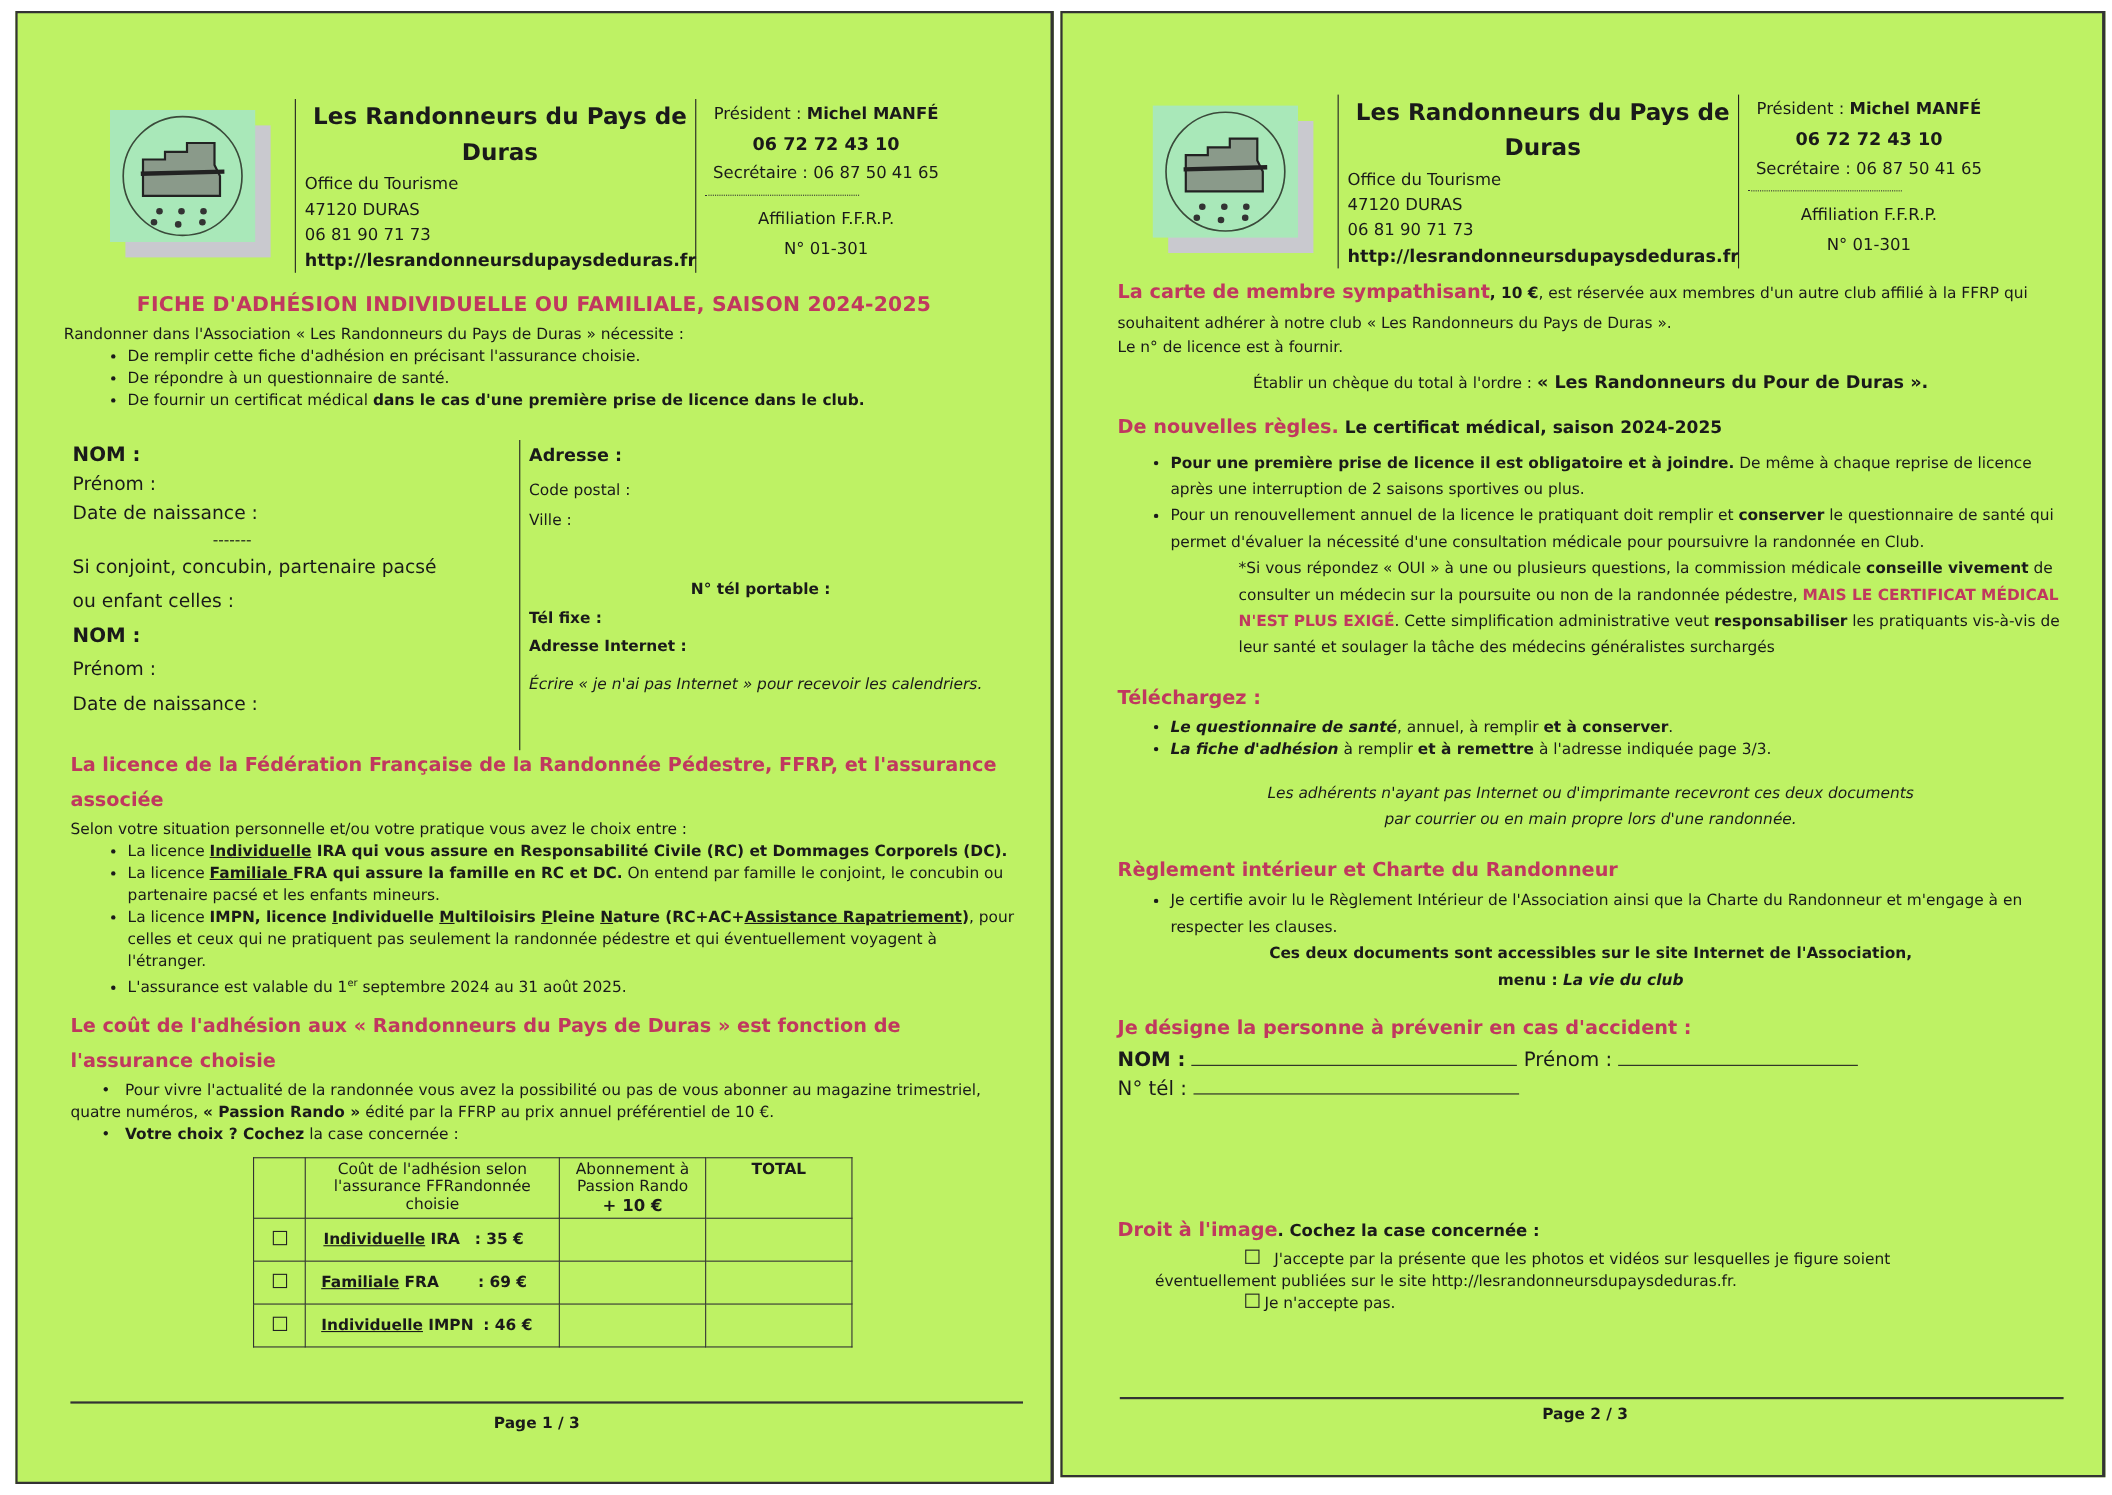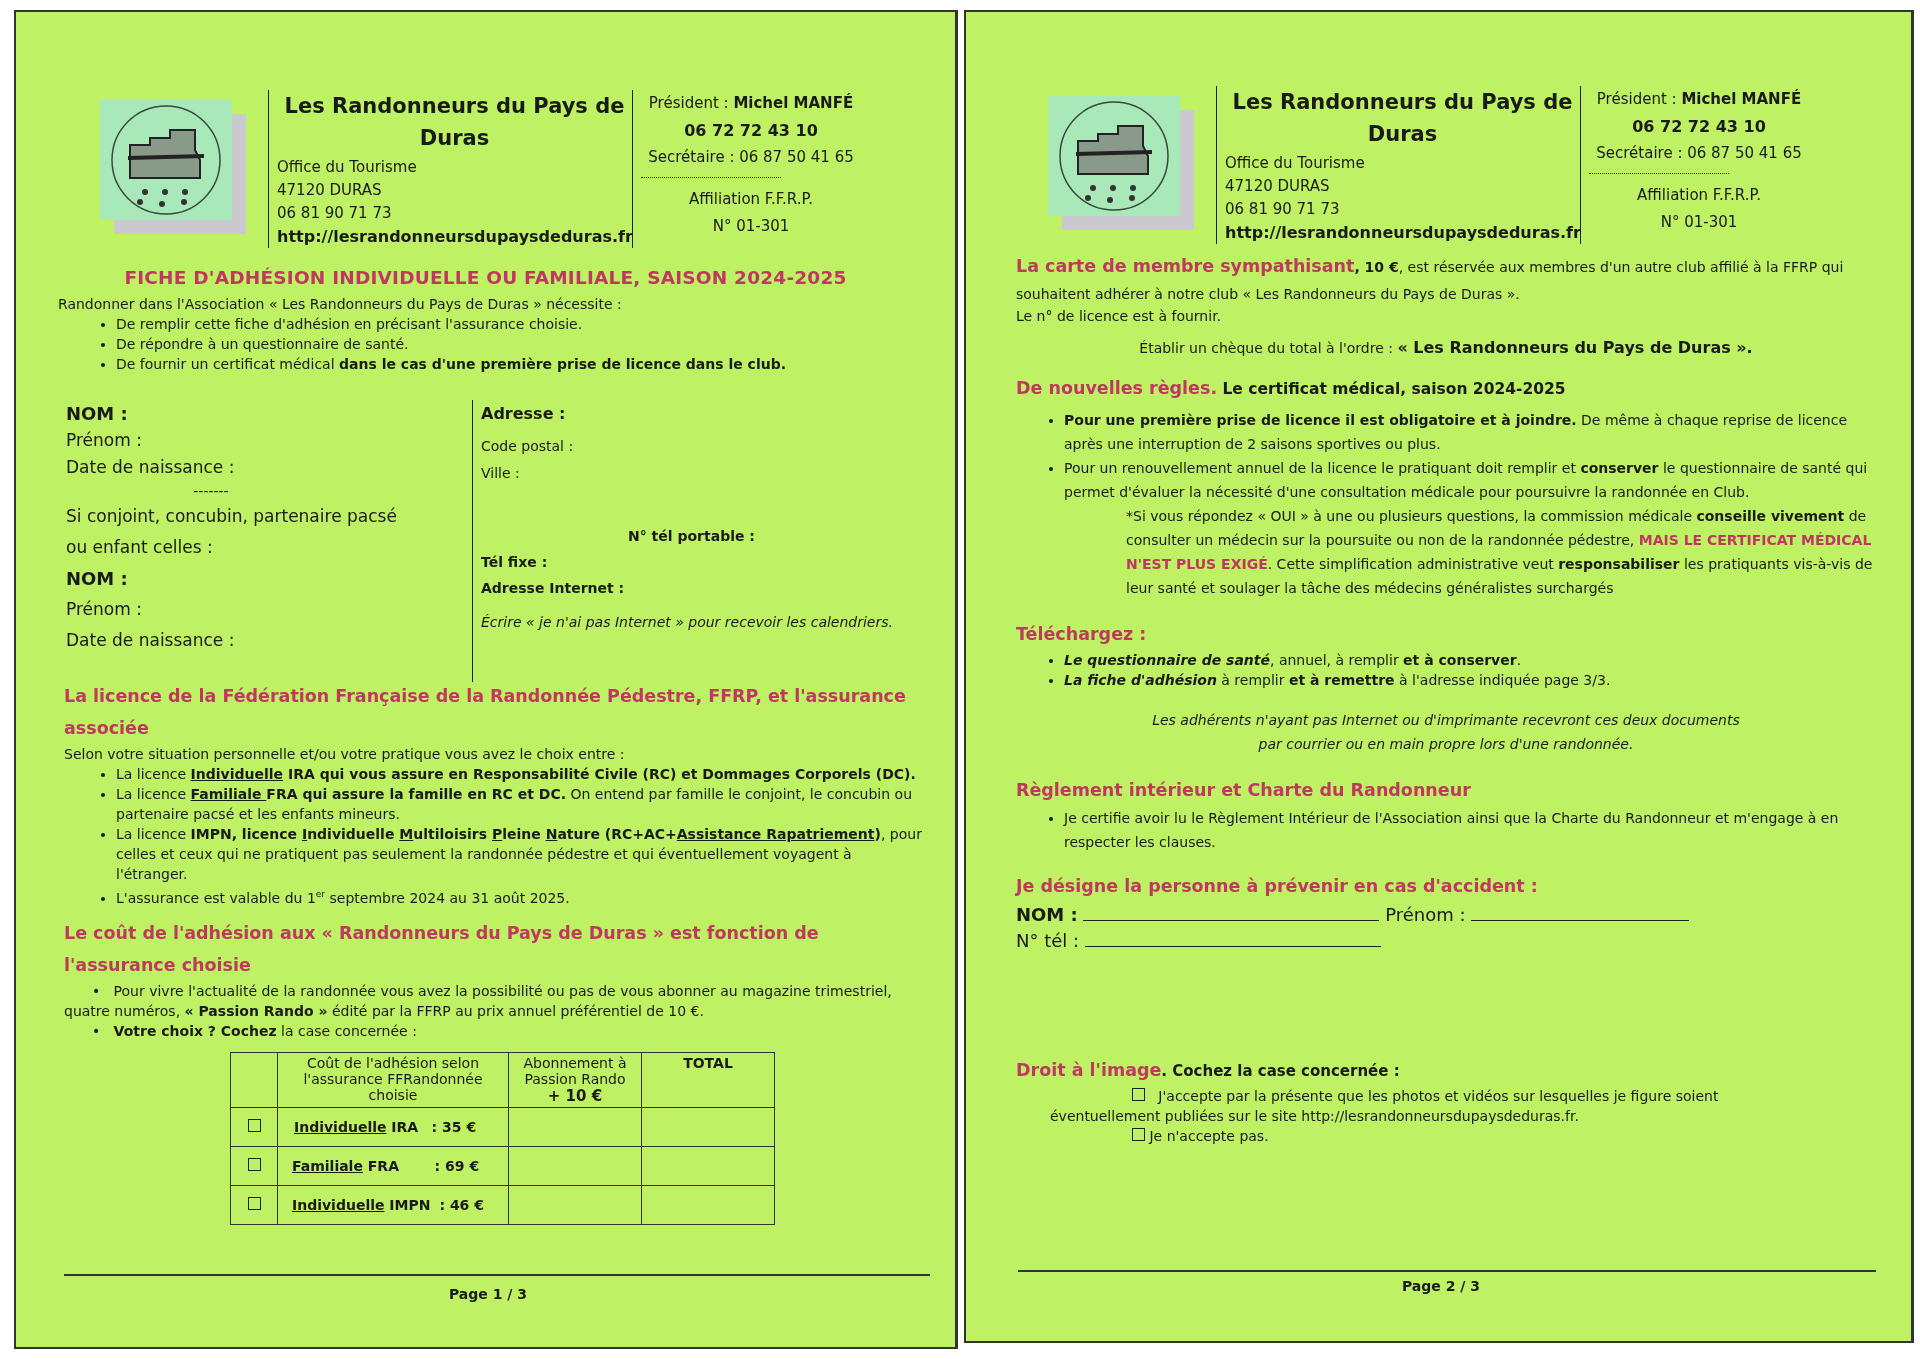--- a/index.html
+++ b/index.html
@@ -220,21 +220,21 @@
       <div class="l">Secrétaire : 06 87 50 41 65</div>
       <div class="dots"></div>
       <div class="l">Affiliation F.F.R.P.</div>
       <div class="l">N° 01-301</div>
     </div>
   </div>
 
   <div id="p2-body">
     <div class="txt" style="line-height:24px;"><span class="sec-title">La carte de membre sympathisant</span><b>, 10 €</b><span>, est réservée aux membres d'un autre club affilié à la FFRP qui souhaitent adhérer à notre club « Les Randonneurs du Pays de Duras ».</span></div>
     <div class="txt">Le n° de licence est à fournir.</div>
-    <div class="txt center" style="margin-top:12px; font-size:14px;"><span>Établir un chèque du total à l'ordre : </span><b style="font-size:16px;">« Les Randonneurs du Pays de Duras ».</b></div>
+    <div class="txt center" style="margin-top:12px; font-size:14px;"><span>Établir un chèque du total à l'ordre : </span><b style="font-size:16px;">« Les Randonneurs du Pour de Duras ».</b></div>
 
     <div style="margin-top:14px;">
       <div><span class="sec-title">De nouvelles règles.</span><b style="font-size:15.5px;"> Le certificat médical, saison 2024-2025</b></div>
       <ul style="padding-left:48px; margin-top:4px;">
         <li style="line-height:24px;"><b>Pour une première prise de licence il est obligatoire et à joindre.</b><span> De même à chaque reprise de licence après une interruption de 2 saisons sportives ou plus.</span></li>
         <li style="line-height:24px;"><span>Pour un renouvellement annuel de la licence le pratiquant doit remplir et </span><b>conserver</b><span> le questionnaire de santé qui permet d'évaluer la nécessité d'une consultation médicale pour poursuivre la randonnée en Club.</span></li>
       </ul>
       <div class="indent-block"><span>*Si vous répondez « OUI » à une ou plusieurs questions, la commission médicale </span><b>conseille vivement</b><span> de consulter un médecin sur la poursuite ou non de la randonnée pédestre, </span><b class="pink">MAIS LE CERTIFICAT MÉDICAL N'EST PLUS EXIGÉ</b><span>. Cette simplification administrative veut </span><b>responsabiliser</b><span> les pratiquants vis-à-vis de leur santé et soulager la tâche des médecins généralistes surchargés</span></div>
     </div>
 
@@ -245,20 +245,21 @@
         <li><b class="ital">La fiche d'adhésion</b><span> à remplir </span><b>et à remettre</b><span> à l'adresse indiquée page 3/3.</span></li>
       </ul>
       <div class="txt center ital" style="margin-top:18px; line-height:24px;"><span>Les adhérents n'ayant pas Internet ou d'imprimante recevront ces deux documents</span><br><span>par courrier ou en main propre lors d'une randonnée.</span></div>
     </div>
 
     <div style="margin-top:18px;">
       <div class="sec-title">Règlement intérieur et Charte du Randonneur</div>
       <ul style="padding-left:48px;">
         <li style="line-height:24px;">Je certifie avoir lu le Règlement Intérieur de l'Association ainsi que la Charte du Randonneur et m'engage à en respecter les clauses.</li>
       </ul>
+      <div class="txt center bold" style="line-height:24px;"><span>Ces deux documents sont accessibles sur le site Internet de l'Association,</span><br><span>menu : </span><span class="ital">La vie du club</span></div>
     </div>
 
     <div style="margin-top:16px;">
       <div class="sec-title">Je désigne la personne à prévenir en cas d'accident :</div>
       <div class="acc-row"><span class="bold">NOM :</span> <span class="fill" style="width:296px;"></span> <span>Prénom :</span> <span class="fill" style="width:218px;"></span></div>
       <div class="acc-row"><span>N° tél :</span> <span class="fill" style="width:296px;"></span></div>
     </div>
 
     <div style="margin-top:100px;">
       <div><span class="sec-title">Droit à l'image</span><b style="font-size:15px;">. Cochez la case concernée :</b></div>

